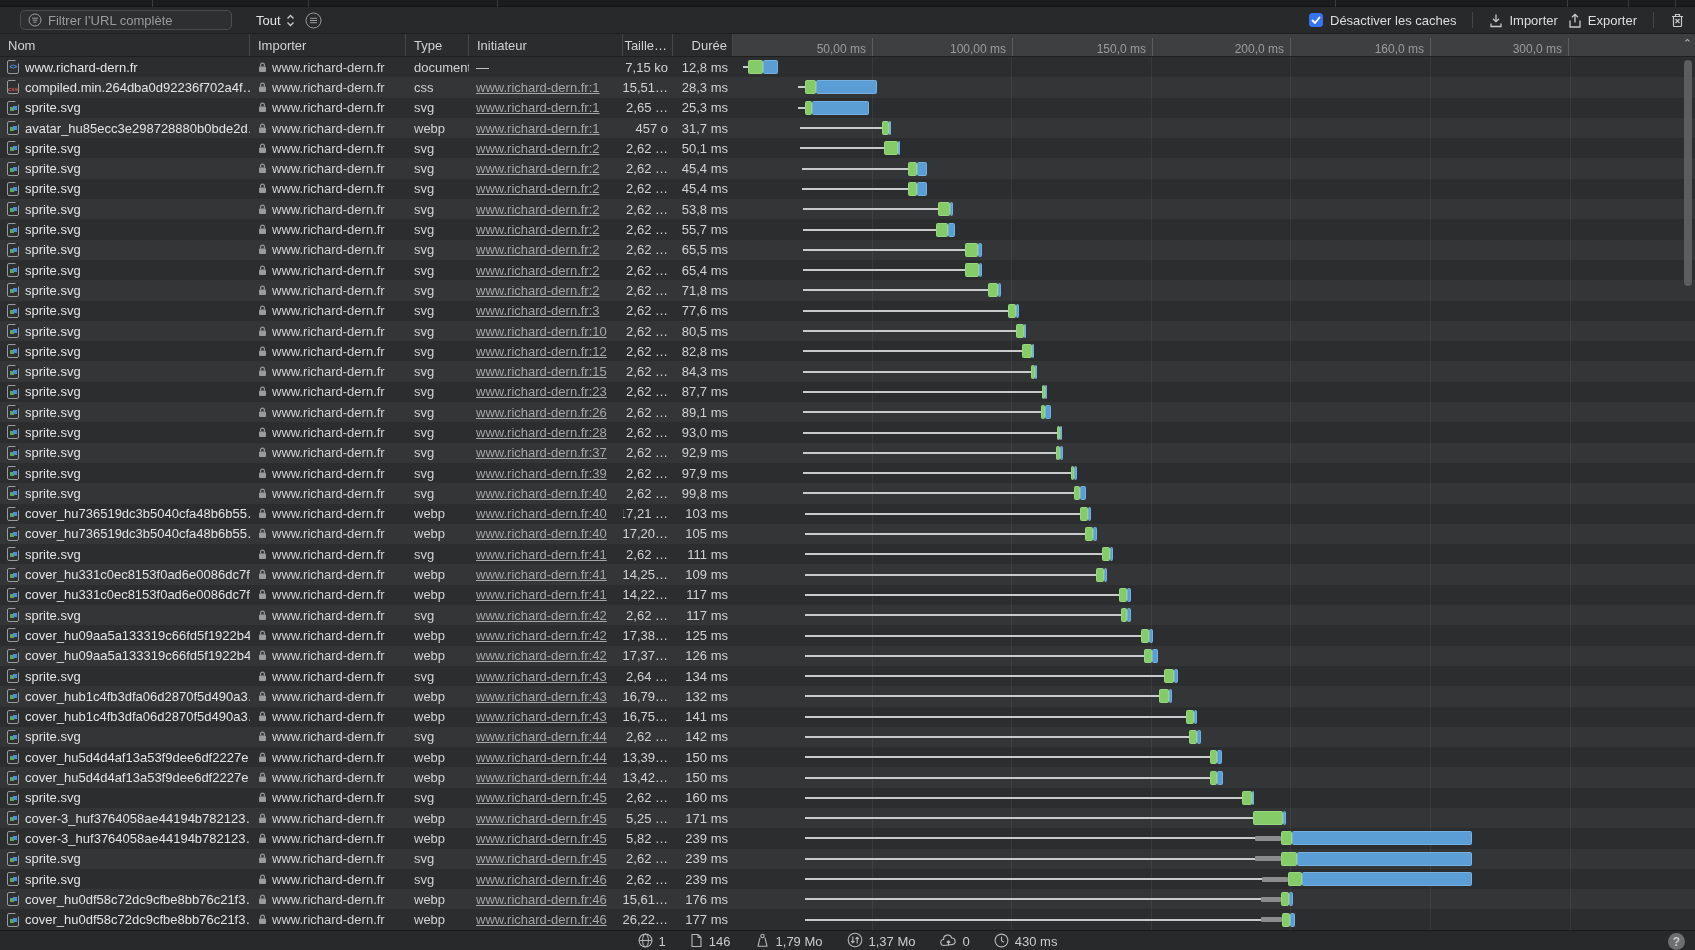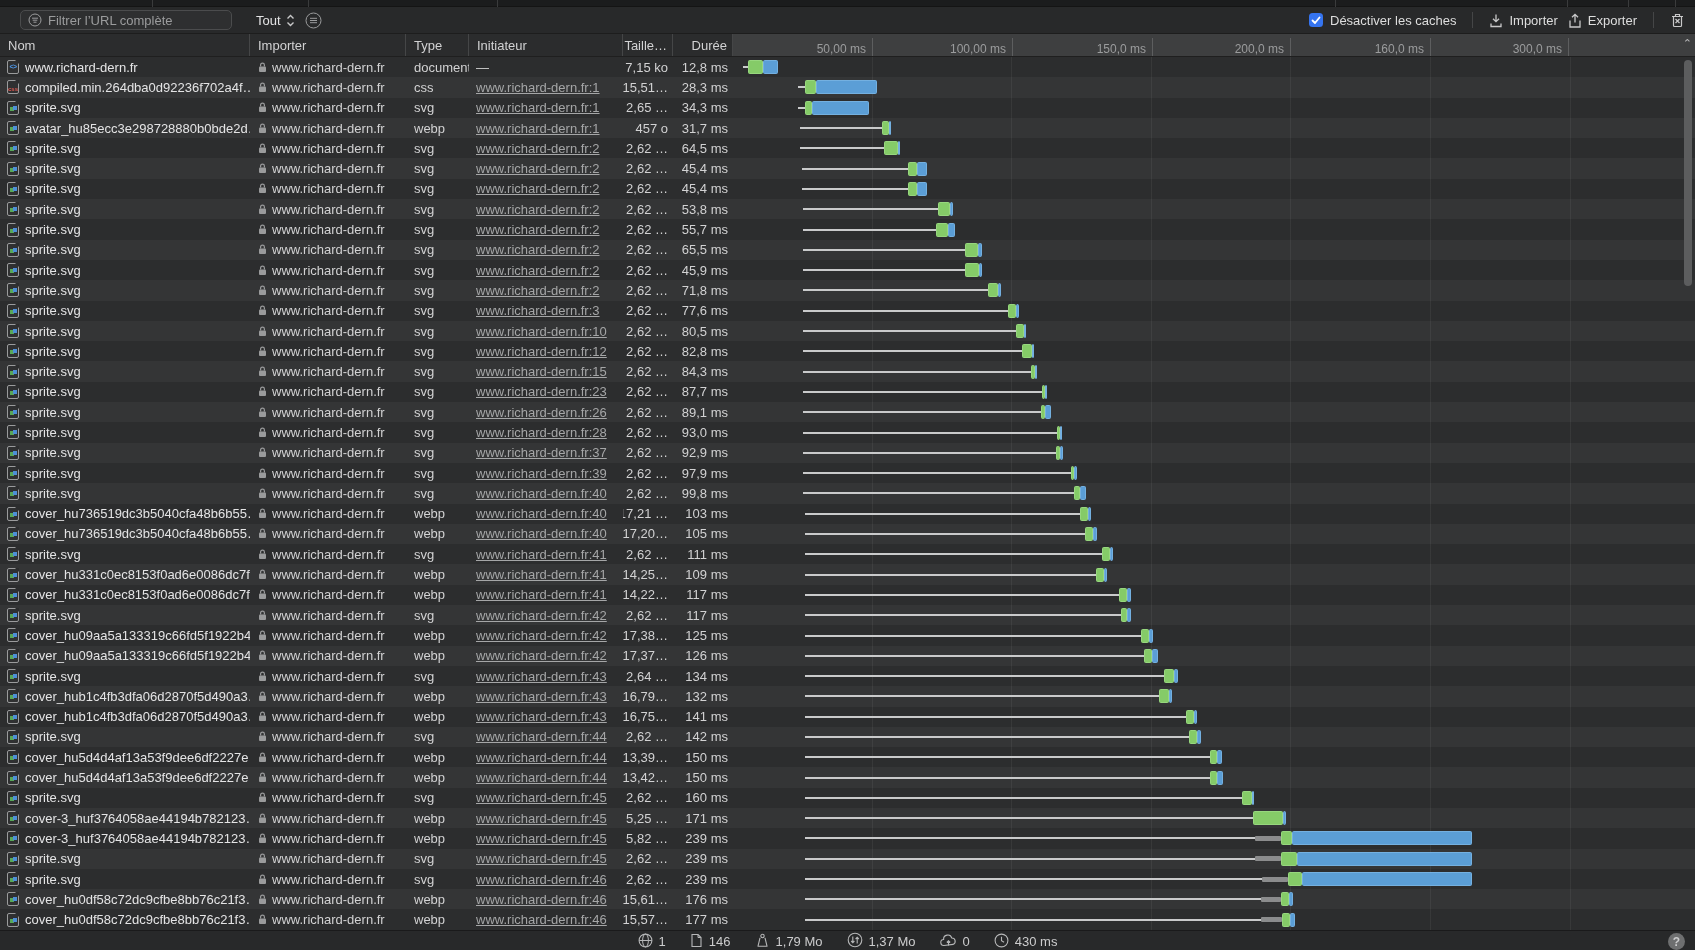--- a/index.html
+++ b/index.html
@@ -244,21 +244,21 @@
               <path d="M2.6 4.5V3a1.9 1.9 0 0 1 3.8 0v1.5" fill="none" stroke="#9a9b9c" stroke-width="1.2"></path>
             </svg>
           </span>
           <span>www.richard-dern.fr</span>
         </div>
         <div class="cell c-type" style="width: 63px;">svg</div>
         <div class="cell c-init" style="width: 154px;">
           <span class="lnk">www.richard-dern.fr:1</span>
         </div>
         <div class="cell c-sz" style="width: 50px;">2,65 …</div>
-        <div class="cell c-dur" style="width: 60px;">34,3 ms</div>
+        <div class="cell c-dur" style="width: 60px;">25,3 ms</div>
         <div class="cell c-tl">
           <div class="wf-line" style="left: 65px; width: 7px;"></div>
           <div class="wf-green" style="left: 72px; width: 7px;"></div>
           <div class="wf-blue" style="left: 79px; width: 57px;"></div>
         </div>
       </div>
       <div class="row">
         <div class="cell c-name" style="width: 250px;">
           <span class="ficon">
             <span class="fi-g"></span>
@@ -302,21 +302,21 @@
               <path d="M2.6 4.5V3a1.9 1.9 0 0 1 3.8 0v1.5" fill="none" stroke="#9a9b9c" stroke-width="1.2"></path>
             </svg>
           </span>
           <span>www.richard-dern.fr</span>
         </div>
         <div class="cell c-type" style="width: 63px;">svg</div>
         <div class="cell c-init" style="width: 154px;">
           <span class="lnk">www.richard-dern.fr:2</span>
         </div>
         <div class="cell c-sz" style="width: 50px;">2,62 …</div>
-        <div class="cell c-dur" style="width: 60px;">64,5 ms</div>
+        <div class="cell c-dur" style="width: 60px;">50,1 ms</div>
         <div class="cell c-tl">
           <div class="wf-line" style="left: 67px; width: 84px;"></div>
           <div class="wf-green" style="left: 151px; width: 14px;"></div>
           <div class="wf-blue" style="left: 165px; width: 2px;"></div>
         </div>
       </div>
       <div class="row">
         <div class="cell c-name" style="width: 250px;">
           <span class="ficon">
             <span class="fi-g"></span>
@@ -476,21 +476,21 @@
               <path d="M2.6 4.5V3a1.9 1.9 0 0 1 3.8 0v1.5" fill="none" stroke="#9a9b9c" stroke-width="1.2"></path>
             </svg>
           </span>
           <span>www.richard-dern.fr</span>
         </div>
         <div class="cell c-type" style="width: 63px;">svg</div>
         <div class="cell c-init" style="width: 154px;">
           <span class="lnk">www.richard-dern.fr:2</span>
         </div>
         <div class="cell c-sz" style="width: 50px;">2,62 …</div>
-        <div class="cell c-dur" style="width: 60px;">45,9 ms</div>
+        <div class="cell c-dur" style="width: 60px;">65,4 ms</div>
         <div class="cell c-tl">
           <div class="wf-line" style="left: 70px; width: 162px;"></div>
           <div class="wf-green" style="left: 232px; width: 14px;"></div>
           <div class="wf-blue" style="left: 246px; width: 3px;"></div>
         </div>
       </div>
       <div class="row">
         <div class="cell c-name" style="width: 250px;">
           <span class="ficon">
             <span class="fi-g"></span>
@@ -1407,21 +1407,21 @@
               <rect x="1" y="4.5" width="7" height="5.5" rx="1" fill="#9a9b9c"></rect>
               <path d="M2.6 4.5V3a1.9 1.9 0 0 1 3.8 0v1.5" fill="none" stroke="#9a9b9c" stroke-width="1.2"></path>
             </svg>
           </span>
           <span>www.richard-dern.fr</span>
         </div>
         <div class="cell c-type" style="width: 63px;">webp</div>
         <div class="cell c-init" style="width: 154px;">
           <span class="lnk">www.richard-dern.fr:46</span>
         </div>
-        <div class="cell c-sz" style="width: 50px;">15,57…</div>
+        <div class="cell c-sz" style="width: 50px;">26,22…</div>
         <div class="cell c-dur" style="width: 60px;">177 ms</div>
         <div class="cell c-tl">
           <div class="wf-line" style="left: 72px; width: 456px;"></div>
           <div class="wf-gray" style="left: 528px; width: 21px;"></div>
           <div class="wf-green" style="left: 549px; width: 8px;"></div>
           <div class="wf-blue" style="left: 557px; width: 5px;"></div>
         </div>
       </div>
     </div>
 

